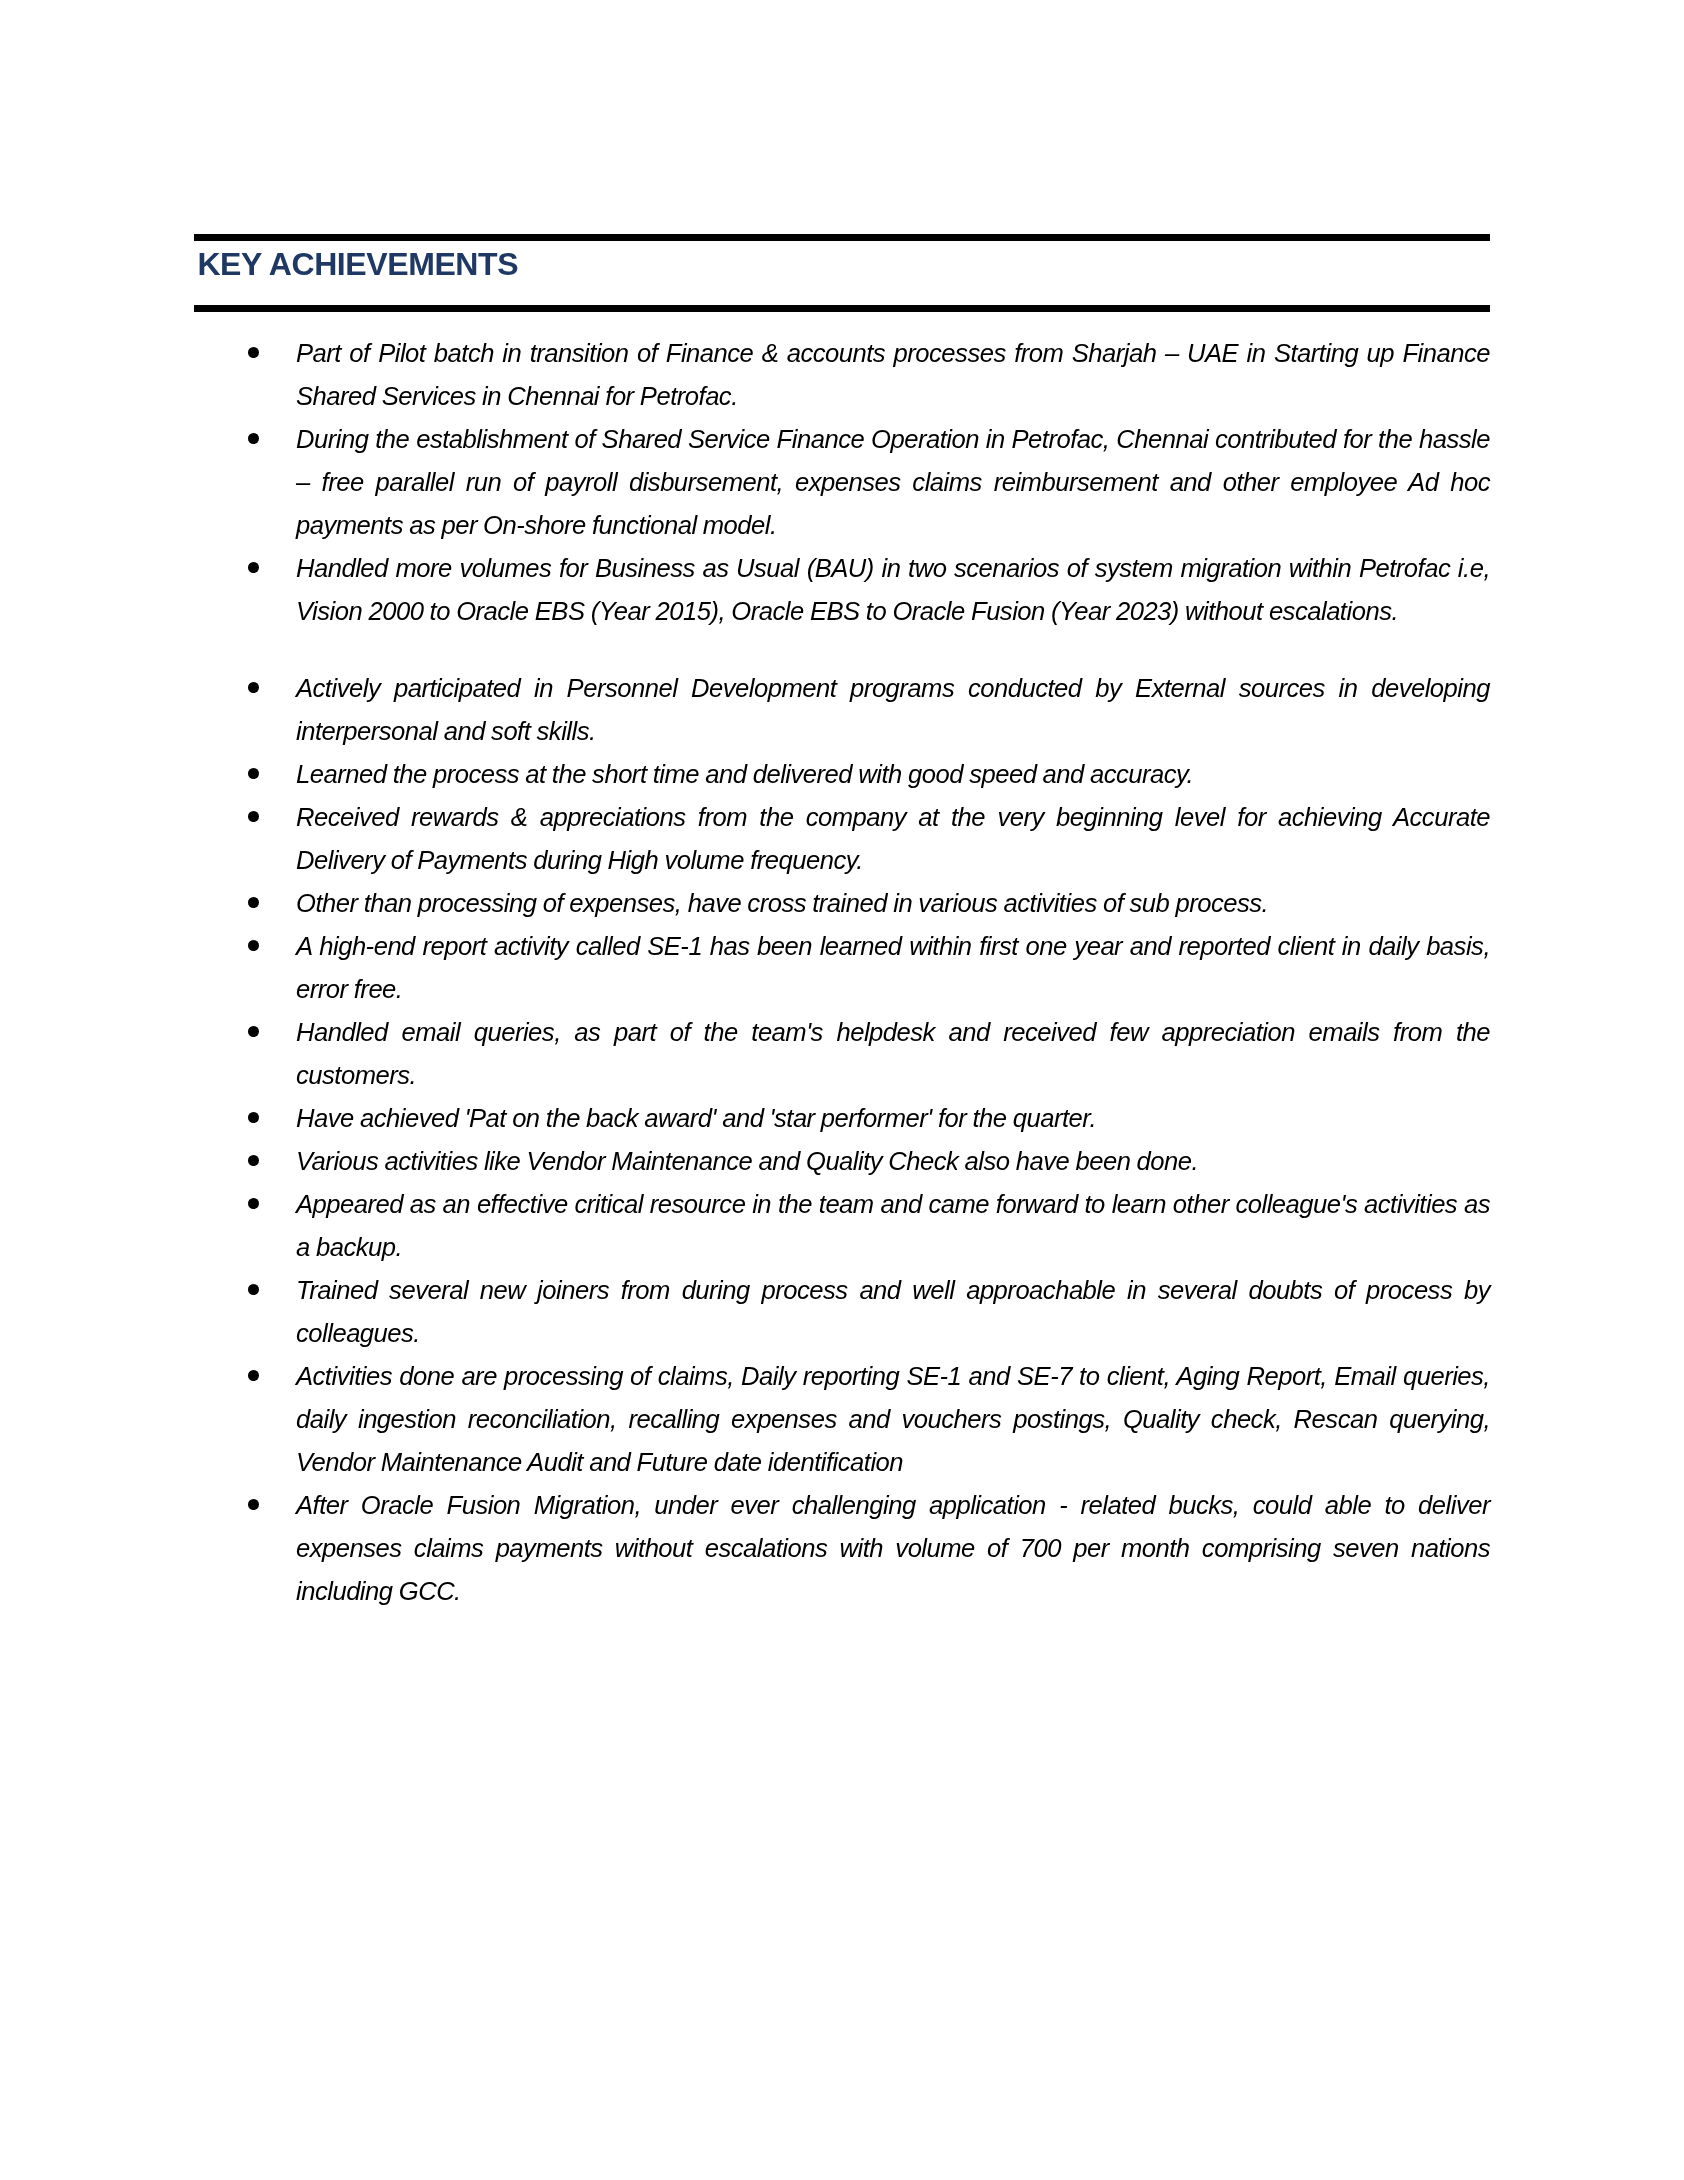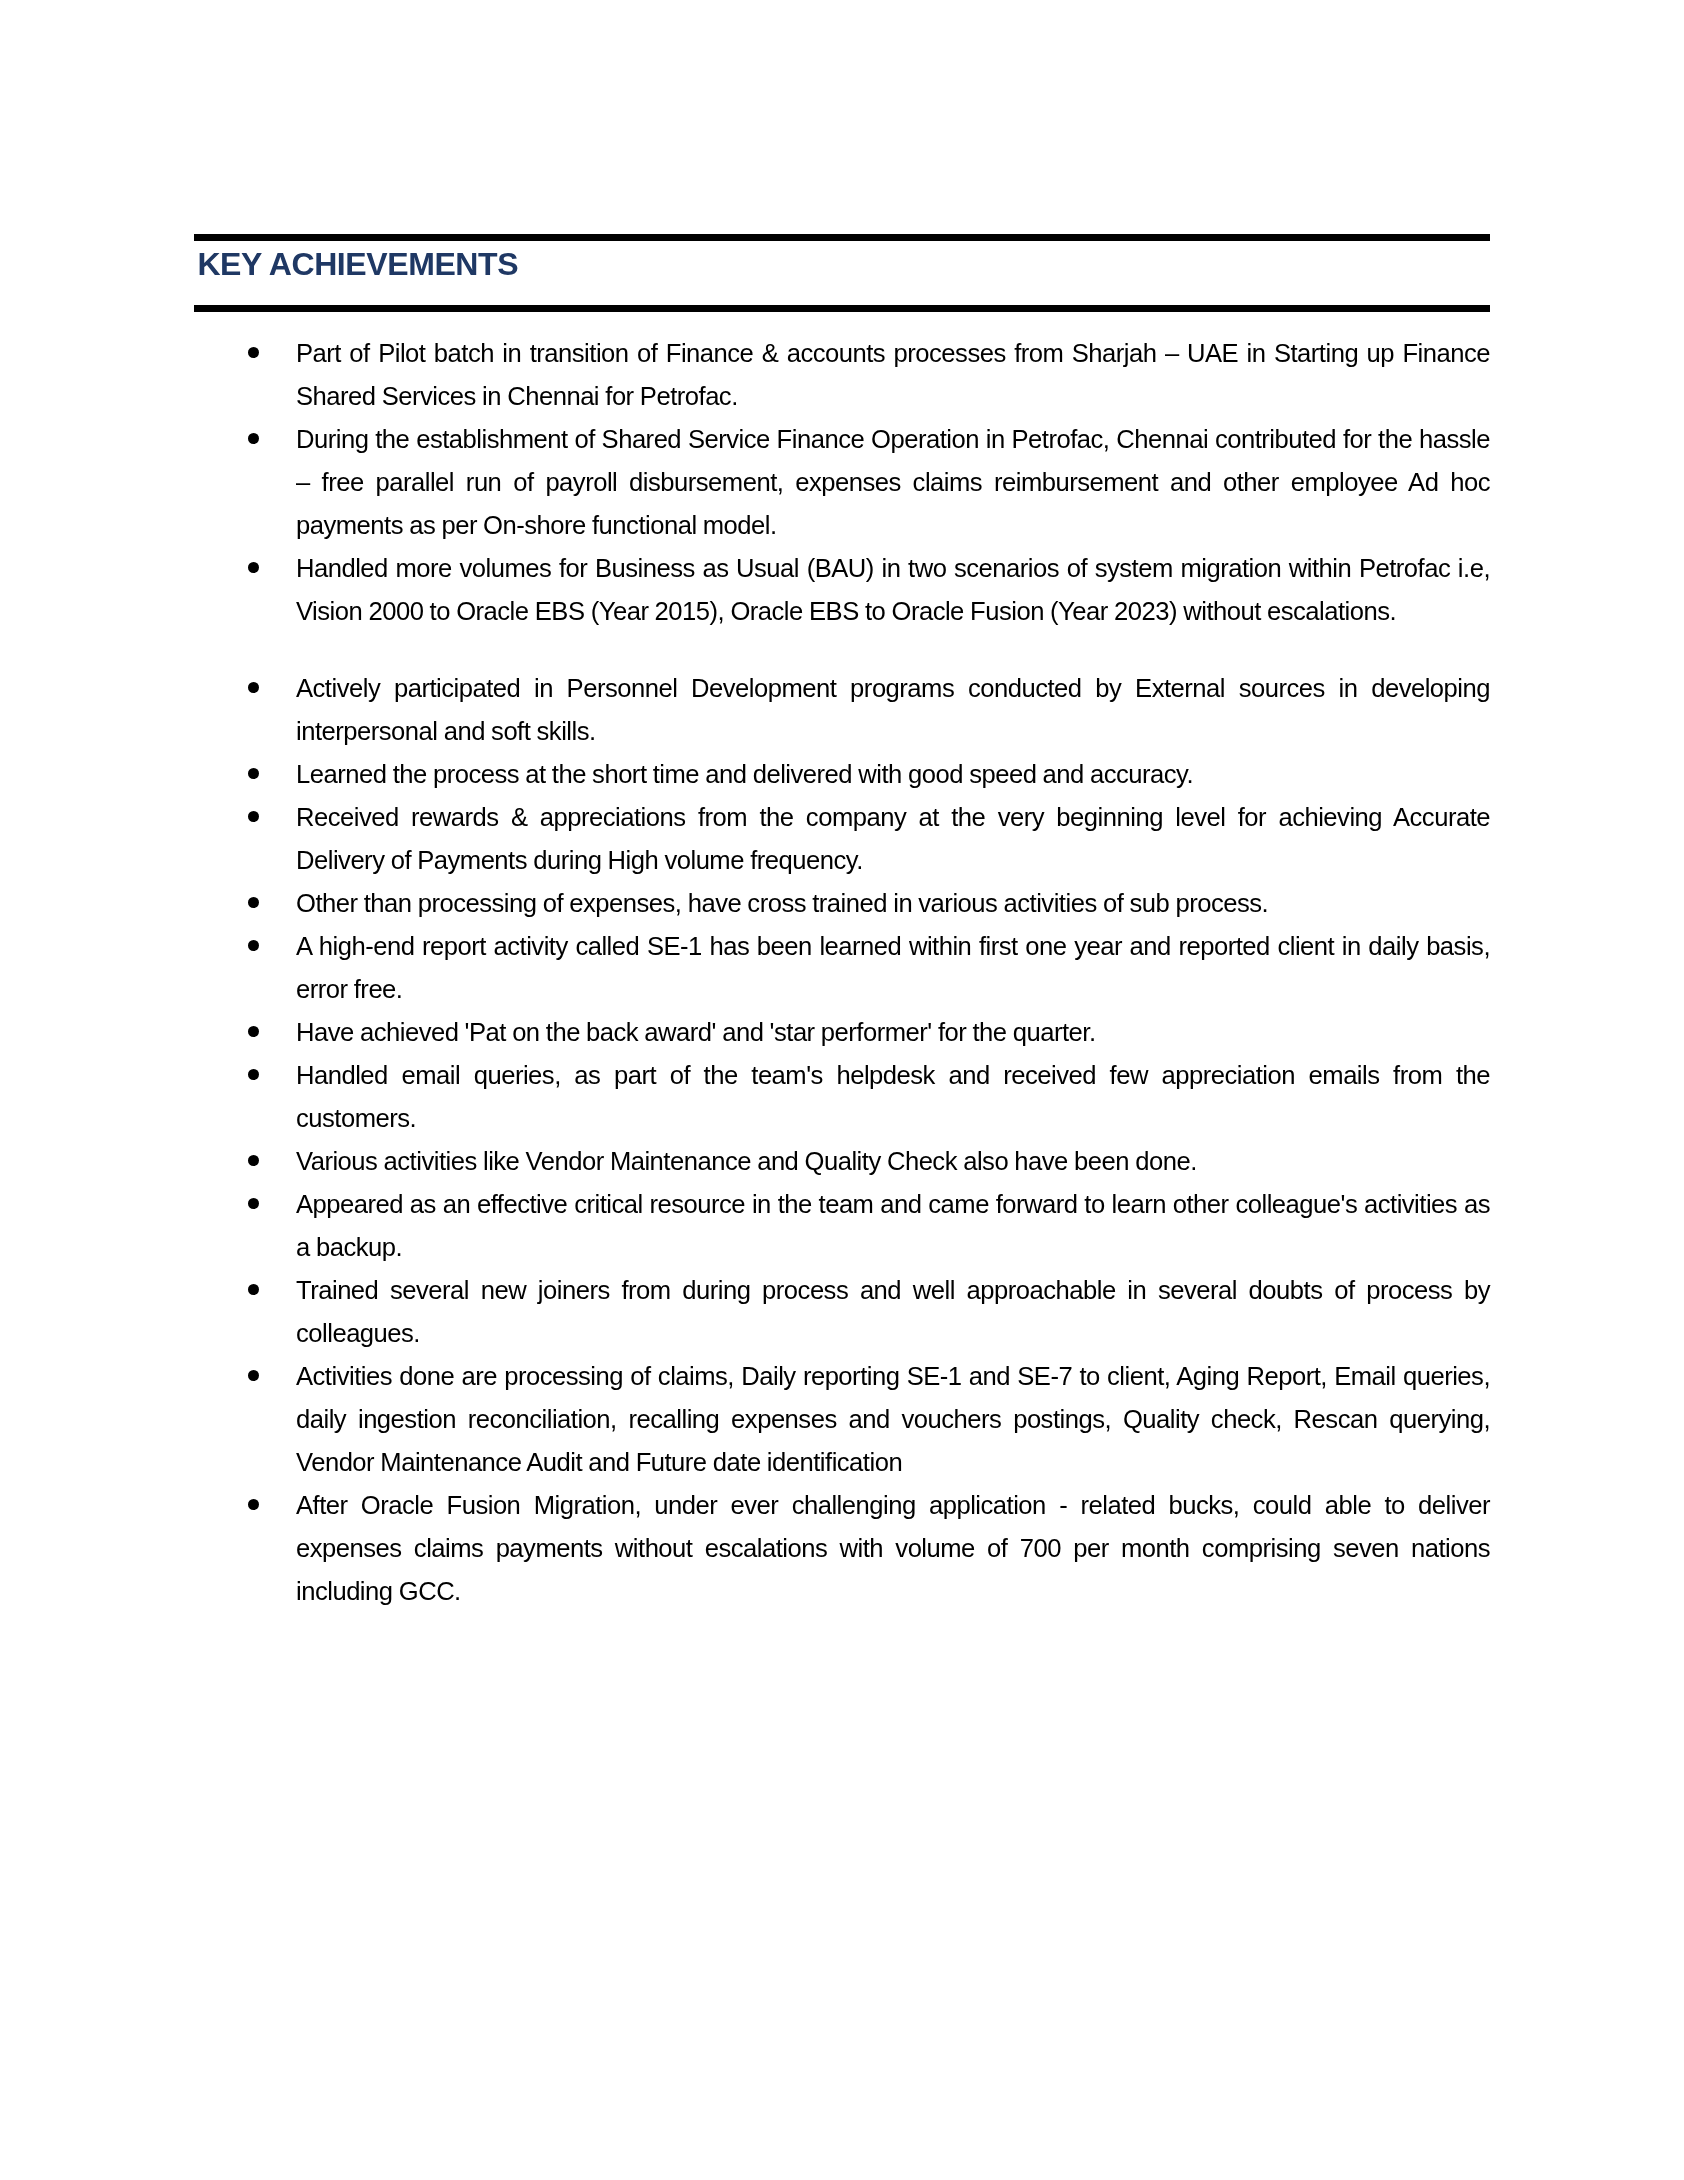--- a/index.html
+++ b/index.html
@@ -69,20 +69,21 @@
       position: absolute;
       left: 54px;
       top: 15.3px;
       width: 11px;
       height: 11px;
       border-radius: 50%;
       background: #000000;
     }
     .bullet-text {
       display: block;
+      font-style: italic;
     }
   </style>
 </head>
 <body>
 
 <div class="page">
 
   <div class="section">
     <div class="rule"></div>
     <div class="section-title">KEY ACHIEVEMENTS</div>
@@ -117,25 +118,25 @@
     <li class="bullet-item">
       <span class="bullet-dot"></span>
       <span class="bullet-text">Other than processing of expenses, have cross trained in various activities of sub process.</span>
     </li>
     <li class="bullet-item">
       <span class="bullet-dot"></span>
       <span class="bullet-text">A high-end report activity called SE-1 has been learned within first one year and reported client in daily basis, error free.</span>
     </li>
     <li class="bullet-item">
       <span class="bullet-dot"></span>
-      <span class="bullet-text">Have achieved 'Pat on the back award' and 'star performer' for the quarter.</span>
+      <span class="bullet-text">Handled email queries, as part of the team's helpdesk and received few appreciation emails from the customers.</span>
     </li>
     <li class="bullet-item">
       <span class="bullet-dot"></span>
-      <span class="bullet-text">Handled email queries, as part of the team's helpdesk and received few appreciation emails from the customers.</span>
+      <span class="bullet-text">Have achieved 'Pat on the back award' and 'star performer' for the quarter.</span>
     </li>
     <li class="bullet-item">
       <span class="bullet-dot"></span>
       <span class="bullet-text">Various activities like Vendor Maintenance and Quality Check also have been done.</span>
     </li>
     <li class="bullet-item">
       <span class="bullet-dot"></span>
       <span class="bullet-text">Appeared as an effective critical resource in the team and came forward to learn other colleague's activities as a backup.</span>
     </li>
     <li class="bullet-item">

